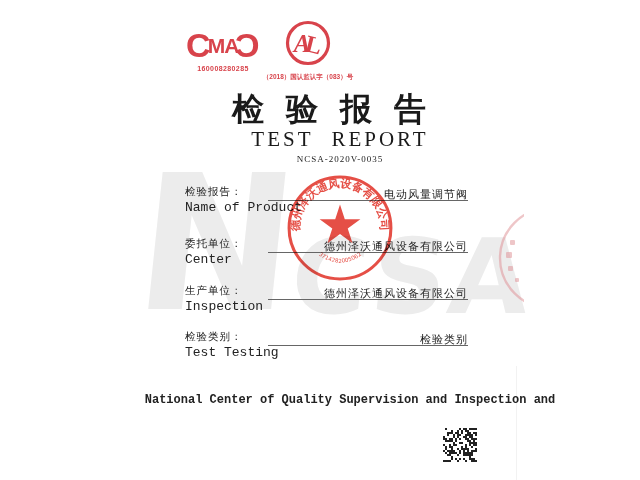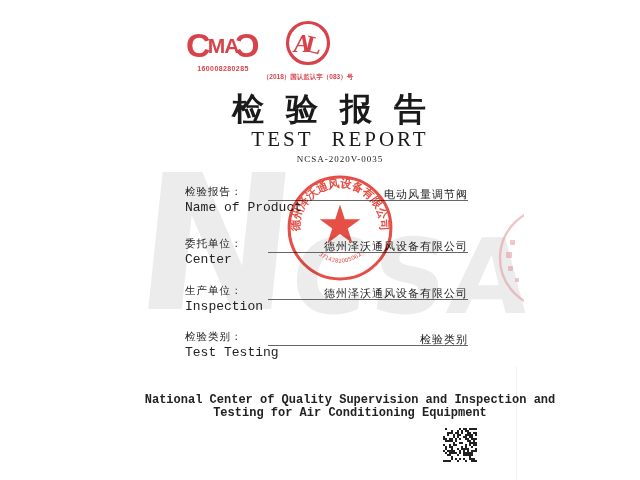--- a/index.html
+++ b/index.html
@@ -131,21 +131,20 @@
     <span class="lab-en">Inspection</span>
   </div>
   <div class="field" id="field-3">
     <span class="lab-zh">检验类别：</span>
     <span class="val">检验类别</span>
     <span class="line"></span>
     <span class="lab-en">Test Testing</span>
   </div>
 
   <div class="org-en" id="org-en-1">National Center of Quality Supervision and Inspection and</div>
-  <div class="org-en" id="org-en-2">Testing for Air Conditioning Equipment</div>
 
   <div class="qr">
       <i style="left:2px;top:0px"></i>
       <i style="left:16px;top:0px"></i>
       <i style="left:20px;top:0px"></i>
       <i style="left:22px;top:0px"></i>
       <i style="left:26px;top:0px"></i>
       <i style="left:28px;top:0px"></i>
       <i style="left:30px;top:0px"></i>
       <i style="left:32px;top:0px"></i>

